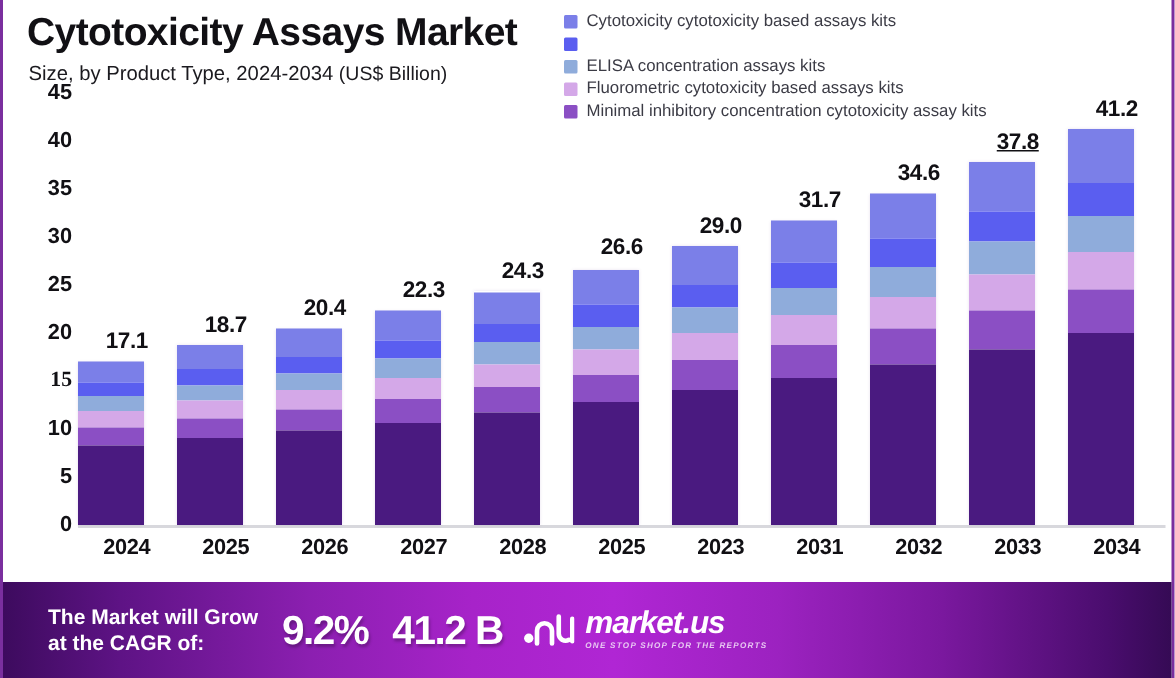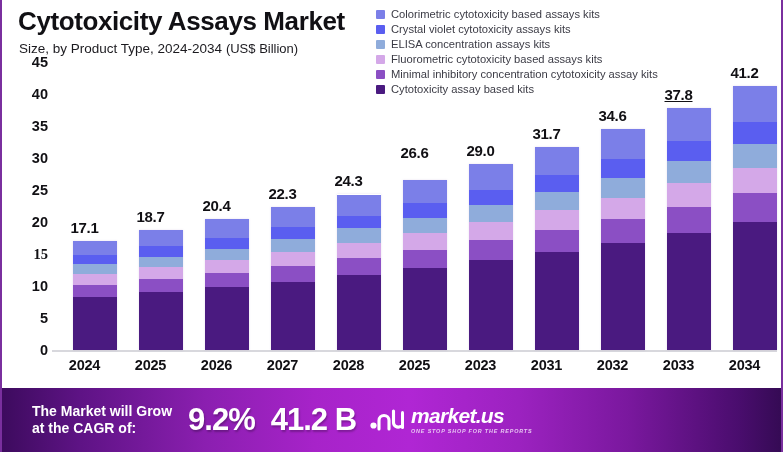--- a/index.html
+++ b/index.html
@@ -98,21 +98,21 @@
     align-items: flex-end;
     justify-content: space-between;
   }
   .bar-col {
     position: relative;
     width: 65px;
     height: 288px;
     display: flex;
     flex-direction: column;
     justify-content: flex-end;
-    align-items: flex-end;
+    align-items: flex-start;
   }
   .bar-value {
     position: absolute;
     left: 0; right: 0;
     text-align: center;
     font-size: 15px;
     font-weight: bold;
     color: #111014;
     letter-spacing: -0.3px;
   }
@@ -156,21 +156,21 @@
   }
   .banner-text {
     color: #ffffff;
     font-size: 14px;
     font-weight: bold;
     line-height: 1.25;
     white-space: nowrap;
   }
   .banner-big {
     color: #ffffff;
-    font-size: 31px;
+    font-size: 27px;
     font-weight: bold;
     letter-spacing: -1px;
     white-space: nowrap;
     text-shadow: 1px 2px 2px rgba(0,0,0,0.25);
   }
   .b-cagr  { margin-left: 16px; }
   .b-pct   { margin-left: 16px; }
   .b-fore  { margin-left: 16px; }
   .b-val   { margin-left: 16px; }
 
@@ -206,41 +206,36 @@
 
   <div class="title">Cytotoxicity Assays Market</div>
   <div class="subtitle">
     <span>Size, by Product Type, 2024-2034</span>
     <span class="unit">(US$ Billion)</span>
   </div>
 
   <div class="legend" id="legend">
       <div class="legend-row">
         <span class="legend-swatch" style="background: rgb(123, 127, 232);"></span>
-        <span class="legend-label">Colorimetric cytotoxicity based assays kits</span>
+        <span class="legend-label">Cytotoxicity cytotoxicity based assays kits</span>
       </div>
       <div class="legend-row">
         <span class="legend-swatch" style="background: rgb(90, 94, 240);"></span>
-        <span class="legend-label">Crystal violet cytotoxicity assays kits</span>
       </div>
       <div class="legend-row">
         <span class="legend-swatch" style="background: rgb(143, 172, 219);"></span>
         <span class="legend-label">ELISA concentration assays kits</span>
       </div>
       <div class="legend-row">
         <span class="legend-swatch" style="background: rgb(212, 168, 232);"></span>
         <span class="legend-label">Fluorometric cytotoxicity based assays kits</span>
       </div>
       <div class="legend-row">
         <span class="legend-swatch" style="background: rgb(139, 79, 196);"></span>
         <span class="legend-label">Minimal inhibitory concentration cytotoxicity assay kits</span>
-      </div>
-      <div class="legend-row">
-        <span class="legend-swatch" style="background: rgb(74, 26, 128);"></span>
-        <span class="legend-label">Cytotoxicity assay based kits</span>
       </div>
     </div>
 
   <div class="plot">
     <div class="y-axis" id="y-axis">
         <div class="y-tick" style="top: 288px;">0</div>
         <div class="y-tick" style="top: 256px;">5</div>
         <div class="y-tick" style="top: 224px;">10</div>
         <div class="y-tick" style="top: 192px; font-family: Liberation Serif, serif;">15</div>
         <div class="y-tick" style="top: 160px;">20</div>
@@ -301,21 +296,21 @@
           <div class="bar-stack" style="height: 155.52px;">
             <div class="seg" style="background: rgb(74, 26, 128); height: 48.1481%;"></div>
             <div class="seg" style="background: rgb(139, 79, 196); height: 11.1111%;"></div>
             <div class="seg" style="background: rgb(212, 168, 232); height: 9.87654%;"></div>
             <div class="seg" style="background: rgb(143, 172, 219); height: 9.0535%;"></div>
             <div class="seg" style="background: rgb(90, 94, 240); height: 8.23045%;"></div>
             <div class="seg" style="background: rgb(123, 127, 232); height: 13.5802%;"></div>
           </div>
         </div>
         <div class="bar-col">
-          <div class="bar-value" style="bottom: 189px;">26.6</div>
+          <div class="bar-value" style="bottom: 177px;">26.6</div>
           <div class="bar-stack" style="height: 170.24px;">
             <div class="seg" style="background: rgb(74, 26, 128); height: 48.1203%;"></div>
             <div class="seg" style="background: rgb(139, 79, 196); height: 10.9023%;"></div>
             <div class="seg" style="background: rgb(212, 168, 232); height: 9.77444%;"></div>
             <div class="seg" style="background: rgb(143, 172, 219); height: 9.02256%;"></div>
             <div class="seg" style="background: rgb(90, 94, 240); height: 8.27068%;"></div>
             <div class="seg" style="background: rgb(123, 127, 232); height: 13.9098%;"></div>
           </div>
         </div>
         <div class="bar-col">

